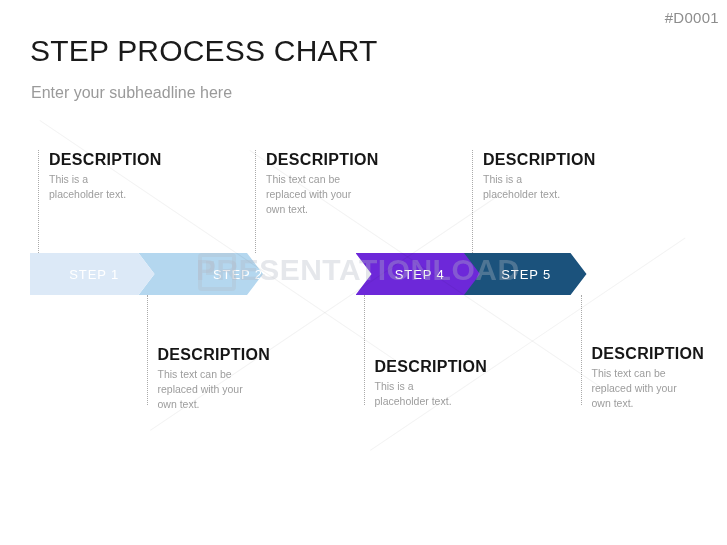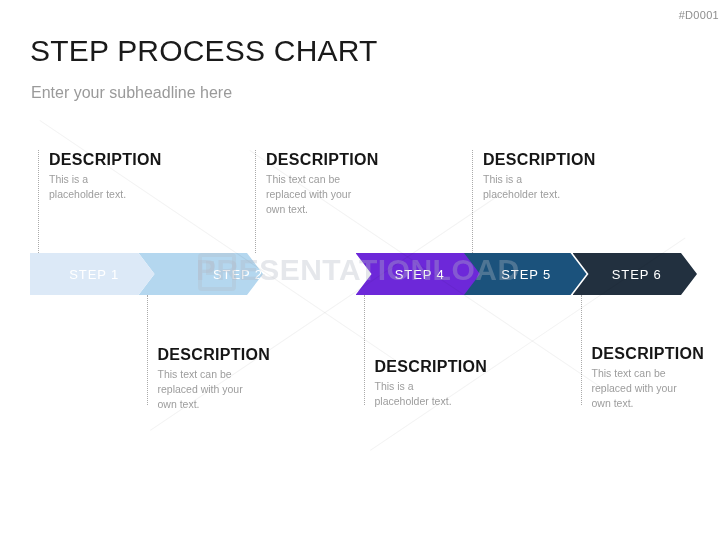--- a/index.html
+++ b/index.html
@@ -16,21 +16,21 @@
     height: 545px;
     background: #ffffff;
     overflow: hidden;
   }
 
   
   .doc-code {
     position: absolute;
     top: 9px;
     right: 8px;
-    font-size: 11px;
+    font-size: 15px;
     color: #8d8d8d;
     letter-spacing: 0.3px;
     font-family: "Liberation Sans", sans-serif;
   }
 
   
   .title {
     position: absolute;
     left: 30px;
     top: 34px;
@@ -201,23 +201,20 @@
       <div class="chevron" style="left: 229px; width: 20px; background: rgb(255, 255, 255); clip-path: polygon(0% 0%, 20% 0%, 100% 50%, 20% 100%, 0% 100%, 80% 50%);"></div>
       <div class="chevron" style="left: 337.5px; width: 20px; background: rgb(255, 255, 255); clip-path: polygon(0% 0%, 20% 0%, 100% 50%, 20% 100%, 0% 100%, 80% 50%);"></div>
       <div class="chevron" style="left: 325.5px; width: 124.5px; background: #6d28d9; z-index: 3; clip-path: polygon(0% 0%, 87.1486% 0%, 100% 50%, 87.1486% 100%, 0% 100%, 12.8514% 50%);">
         <span class="chevron-label">STEP 4</span>
       </div>
       <div class="chevron" style="left: 446px; width: 20px; background: rgb(255, 255, 255); clip-path: polygon(0% 0%, 20% 0%, 100% 50%, 20% 100%, 0% 100%, 80% 50%);"></div>
       <div class="chevron" style="left: 432px; width: 124.5px; background: rgb(27, 82, 124); z-index: 2; clip-path: polygon(0% 0%, 87.1486% 0%, 100% 50%, 87.1486% 100%, 0% 100%, 12.8514% 50%);">
         <span class="chevron-label">STEP 5</span>
       </div>
       <div class="chevron" style="left: 554.5px; width: 20px; background: rgb(255, 255, 255); clip-path: polygon(0% 0%, 20% 0%, 100% 50%, 20% 100%, 0% 100%, 80% 50%);"></div>
-      <div class="chevron" style="left: 542.5px; width: 124.5px; background: rgb(34, 48, 63); z-index: 1; clip-path: polygon(0% 0%, 87.1486% 0%, 100% 50%, 87.1486% 100%, 0% 100%, 12.8514% 50%);">
-        <span class="chevron-label">STEP 6</span>
-      </div>
     </div>
 
   <div id="descriptions">
       <div class="desc" style="left: 49px; top: 150px;">
         <div class="desc-title">DESCRIPTION</div>
         <div class="desc-body">This is a
 placeholder text.</div>
       </div>
       <div class="desc" style="left: 157.5px; top: 345px;">
         <div class="desc-title">DESCRIPTION</div>

